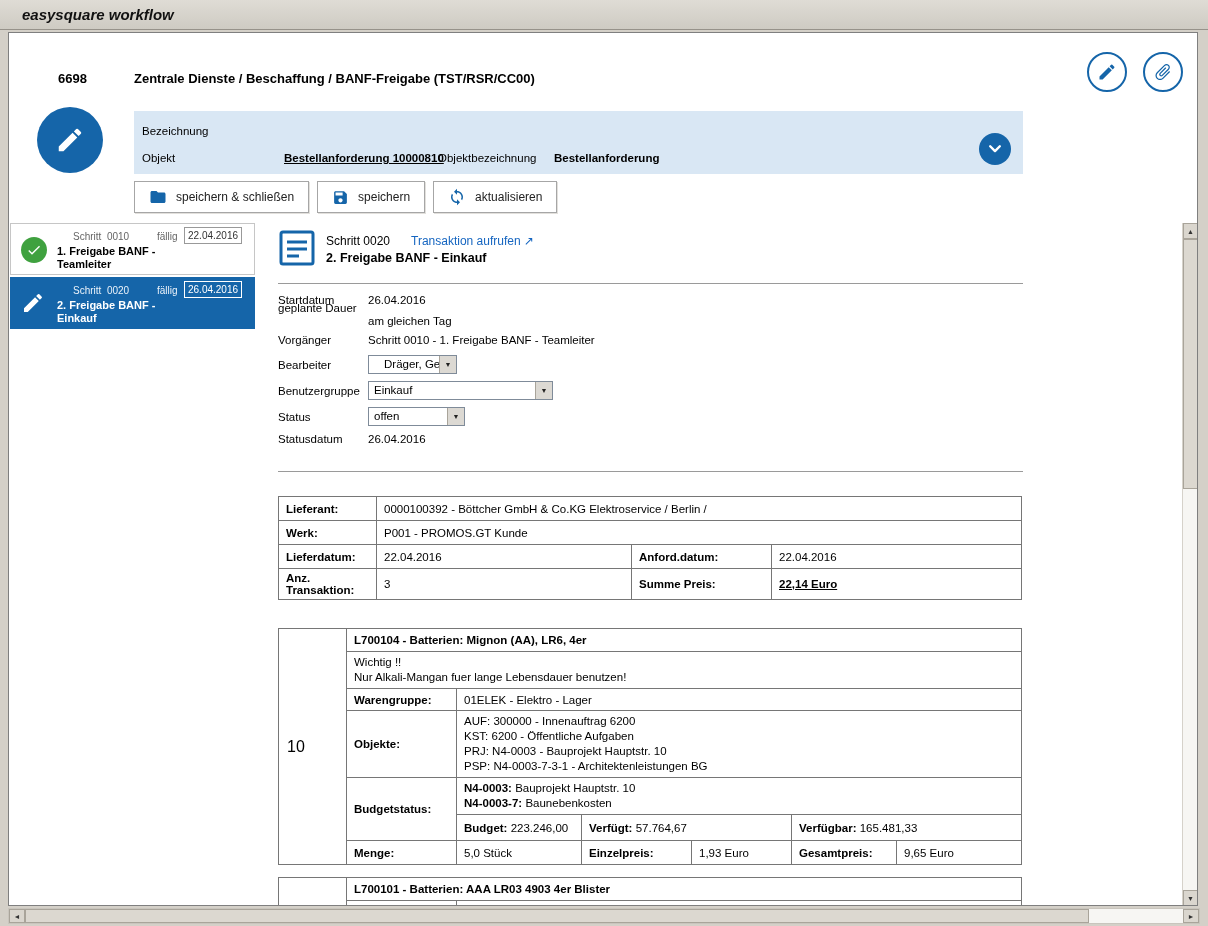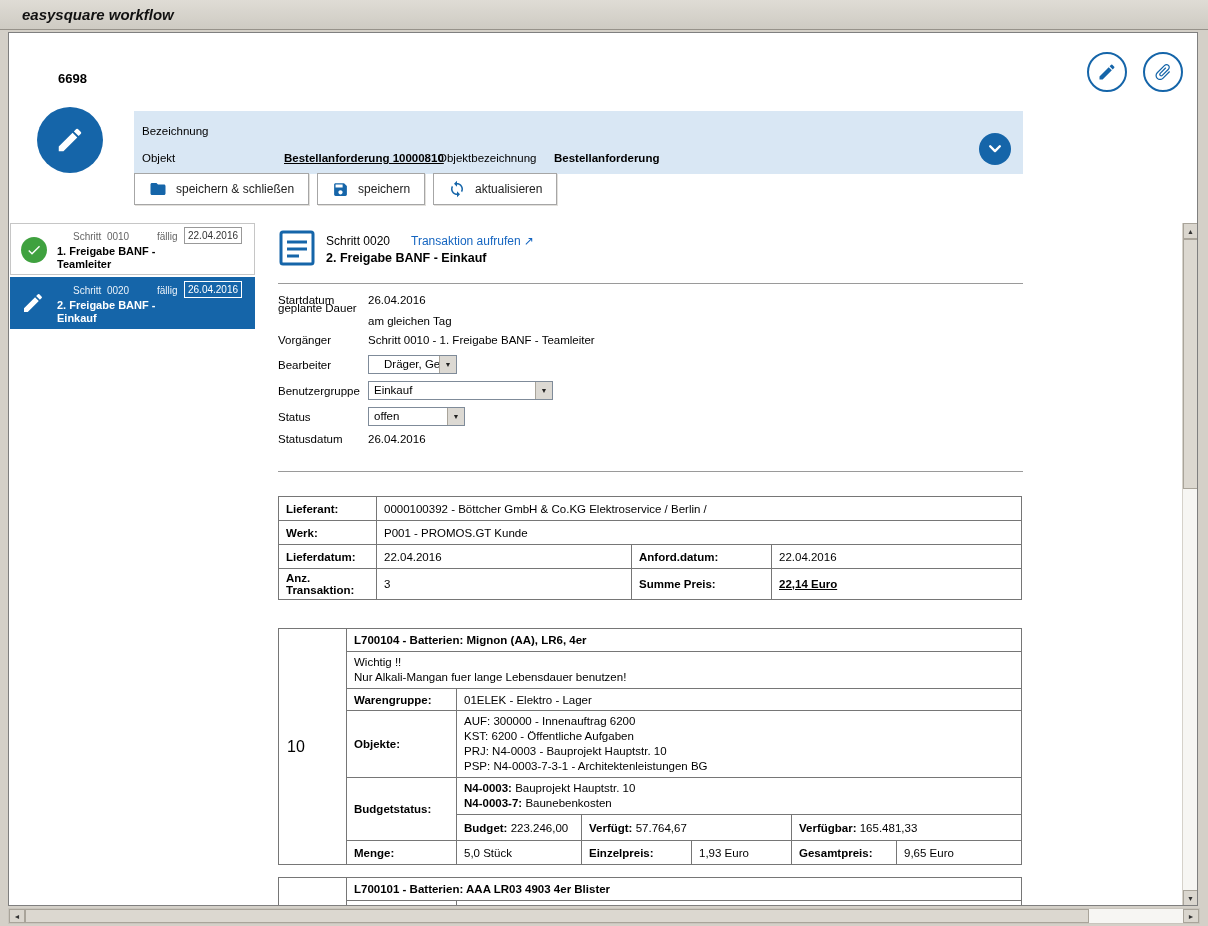--- a/index.html
+++ b/index.html
@@ -30,21 +30,21 @@
   .obj-panel{position:absolute;left:125px;top:78px;width:889px;height:63px;background:#d9e7f4;}
   .op-lab{position:absolute;left:8px;font-size:11.5px;}
   .op-input{position:absolute;left:150px;top:11px;width:340px;height:19px;
     background:#eef0f1;border:1px solid #a3a3a3;font-family:inherit;font-size:11.5px;padding:0 4px;color:#000;}
   .op-link{position:absolute;left:150px;top:41px;font-size:11.5px;font-weight:bold;text-decoration:underline;cursor:pointer;}
   .op-objbez-lab{position:absolute;left:304px;top:41px;font-size:11.5px;}
   .op-objbez-val{position:absolute;left:420px;top:41px;font-size:11.5px;font-weight:bold;}
   .chev-circle{position:absolute;right:12px;top:22px;width:32px;height:32px;border-radius:50%;
     background:#1565a9;display:flex;align-items:center;justify-content:center;cursor:pointer;}
   
-  .toolbar{position:absolute;left:125px;top:140px;display:flex;gap:8px;}
+  .toolbar{position:absolute;left:125px;top:148px;display:flex;gap:8px;}
   .tbtn{height:32px;background:#fff;border:1px solid #a6a6a6;box-shadow:1px 1px 0 #e2e0dc;
     display:inline-flex;align-items:center;gap:9px;padding:0 14px;font-size:12px;color:#222;cursor:pointer;white-space:nowrap;}
   .tbtn svg{fill:#1565a9;}
   
   .sidebar{position:absolute;left:1px;top:190px;width:245px;}
   .side-item{position:relative;height:52px;background:#fff;border:1px solid #c6c6c6;margin-bottom:2px;cursor:pointer;}
   .side-item.active{background:#1565a9;border-color:#1565a9;color:#fff;}
   .si-icon{position:absolute;left:10px;top:13px;width:26px;height:26px;}
   .check-circle{width:26px;height:26px;border-radius:50%;background:#3fa13f;
     display:flex;align-items:center;justify-content:center;}
@@ -99,20 +99,21 @@
 </head>
 <body>
 
 <div class="titlebar">
   <span class="t">easysquare workflow</span>
 </div>
 
 <div class="window">
 
   <div class="hdr-num">6698</div>
+  <div class="hdr-crumb">Zentrale Dienste / Beschaffung / BANF-Freigabe (TST/RSR/CC00)</div>
 
   <div class="action-circle" style="left:1078px;top:19px;">
     <svg width="20" height="20" viewBox="0 0 24 24">
         <path d="M3 17.25V21h3.75L17.81 9.94l-3.75-3.75L3 17.25zM20.71 7.04c.39-.39.39-1.02 0-1.41l-2.34-2.34a.9959.9959 0 0 0-1.41 0l-1.83 1.83 3.75 3.75 1.83-1.83z"></path>
       </svg>
   </div>
   <div class="action-circle" style="left:1134px;top:19px;">
     <svg width="20" height="20" viewBox="0 0 24 24" style="transform:rotate(45deg);">
         <path d="M16.5 6v11.5c0 2.21-1.79 4-4 4s-4-1.79-4-4V5c0-1.38 1.12-2.5 2.5-2.5s2.5 1.12 2.5 2.5v10.5c0 .55-.45 1-1 1s-1-.45-1-1V6H10v9.5c0 1.38 1.12 2.5 2.5 2.5s2.5-1.12 2.5-2.5V5c0-2.21-1.79-4-4-4S7 2.79 7 5v12.5c0 3.04 2.46 5.5 5.5 5.5s5.5-2.46 5.5-5.5V6h-1.5z"></path>
       </svg>

